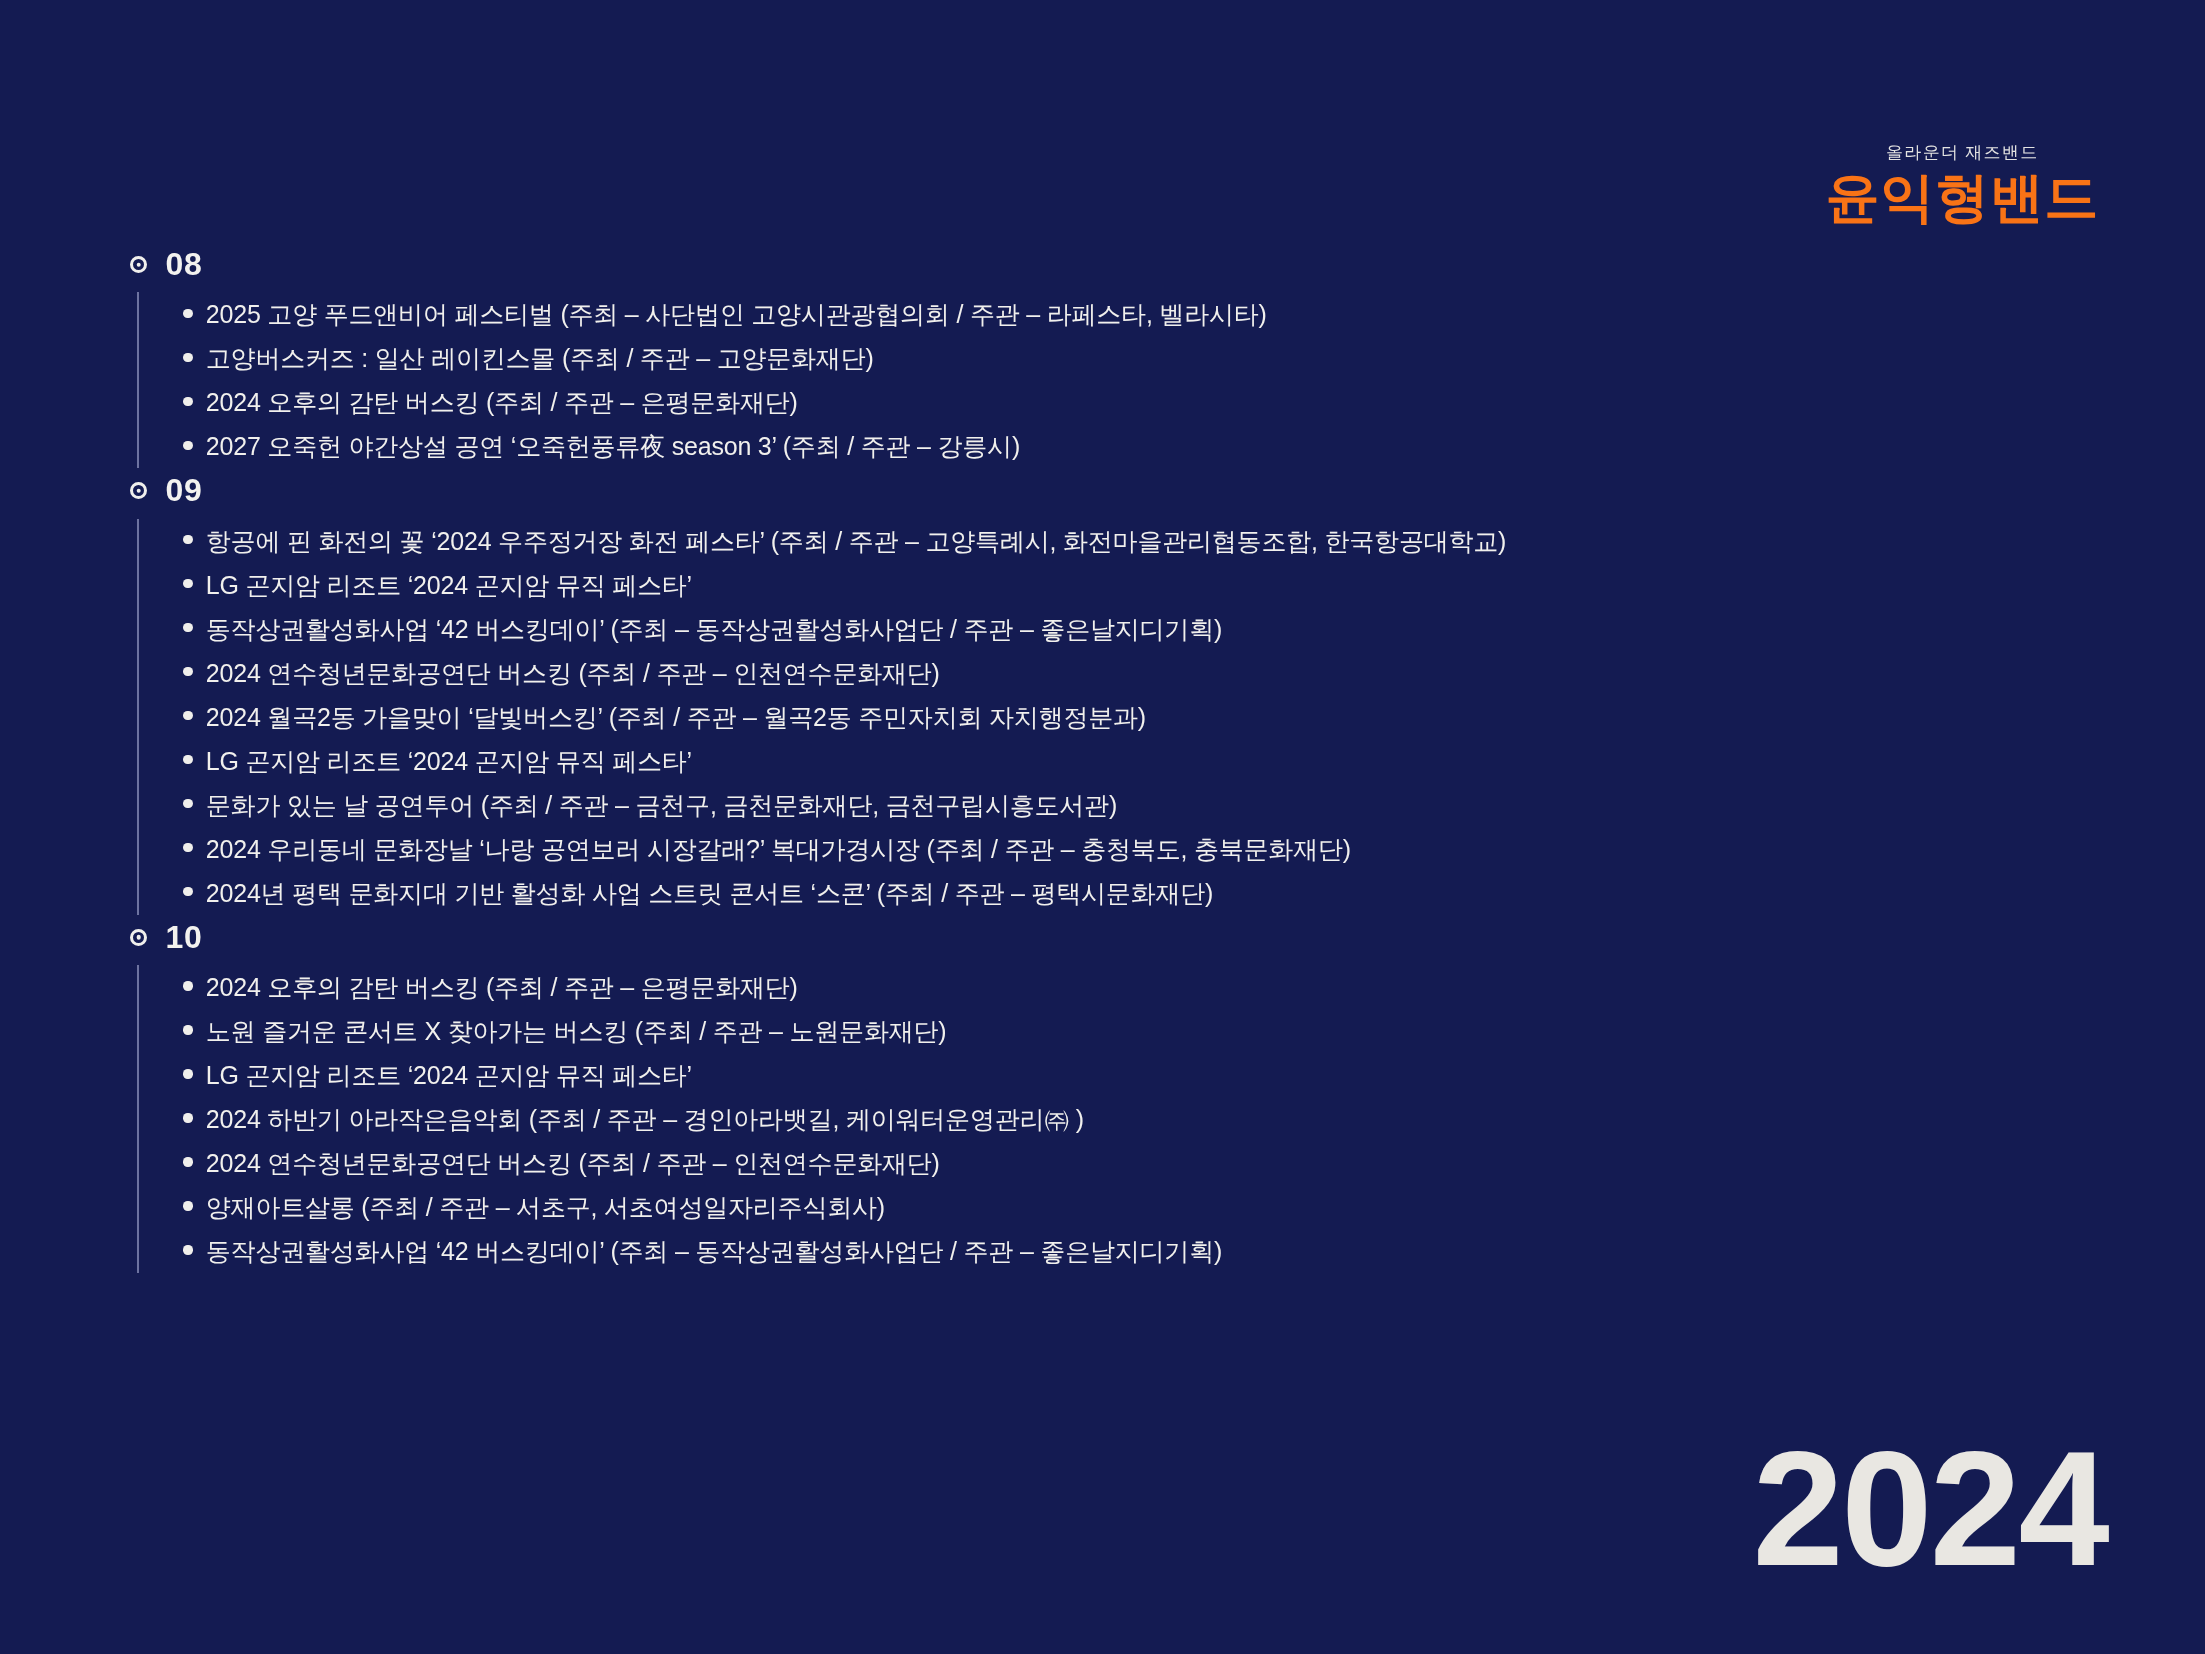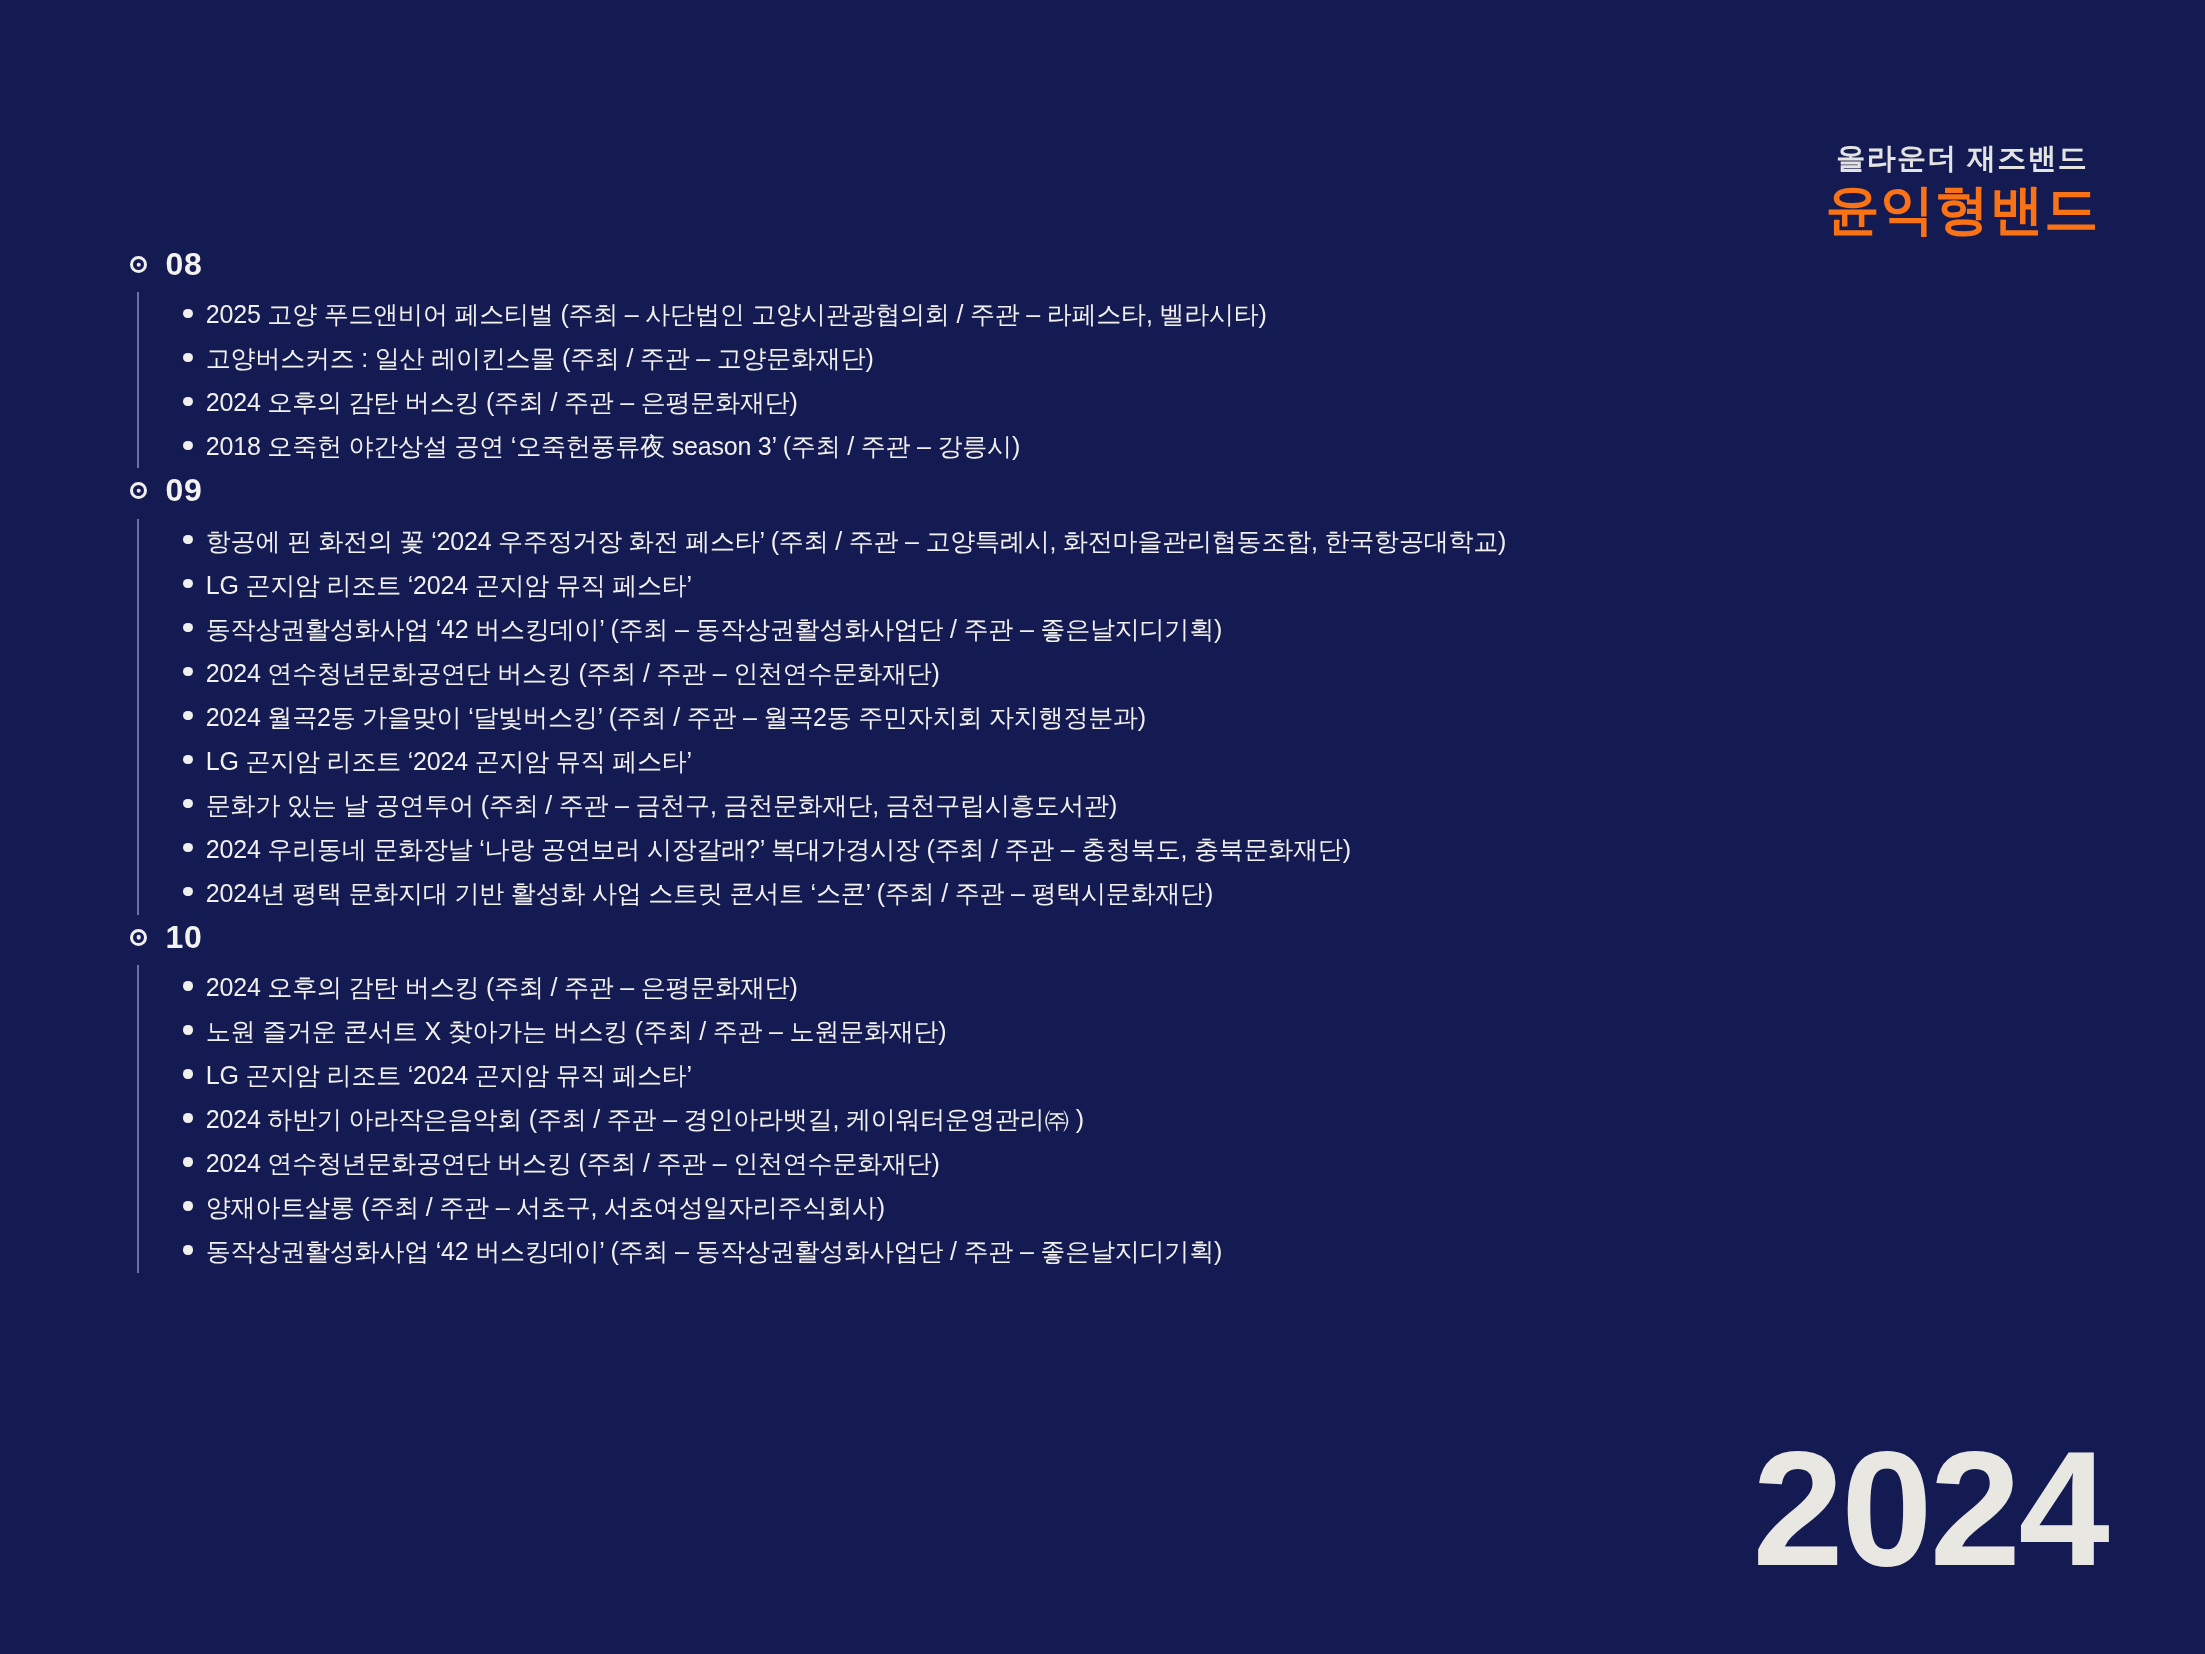--- a/index.html
+++ b/index.html
@@ -19,23 +19,23 @@
   
   .logo {
     position: absolute;
     top: 144px;
     right: 106px;
     text-align: center;
     line-height: 1;
     user-select: none;
   }
   .logo-sub {
-    font-size: 29px;
+    font-size: 17px;
     letter-spacing: 1.3px;
-    font-weight: 700;
+    font-weight: 400;
     color: #efeeea;
     margin-bottom: 9.3px;
     opacity: .95;
   }
   .logo-main {
     font-size: 54px;
     font-weight: 800;
     letter-spacing: 0.7px;
     color: #f97316;
   }
@@ -150,21 +150,21 @@
         <li class="item">
           <span class="item-dot"></span>
           <span class="item-text">고양버스커즈 : 일산 레이킨스몰 (주최 / 주관 – 고양문화재단)</span>
         </li>
         <li class="item">
           <span class="item-dot"></span>
           <span class="item-text">2024 오후의 감탄 버스킹 (주최 / 주관 – 은평문화재단)</span>
         </li>
         <li class="item">
           <span class="item-dot"></span>
-          <span class="item-text">2018 오죽헌 야간상설 공연 ‘오죽헌풍류夜 season 3’ (주최 / 주관 – 강릉시)</span>
+          <span class="item-text">2027 오죽헌 야간상설 공연 ‘오죽헌풍류夜 season 3’ (주최 / 주관 – 강릉시)</span>
         </li>
       </ul>
     </div>
     <div class="month-block">
       <div class="month-head">
         <span class="month-bullet"></span>
         <span class="month-label">09</span>
       </div>
       <ul class="items">
         <li class="item">

